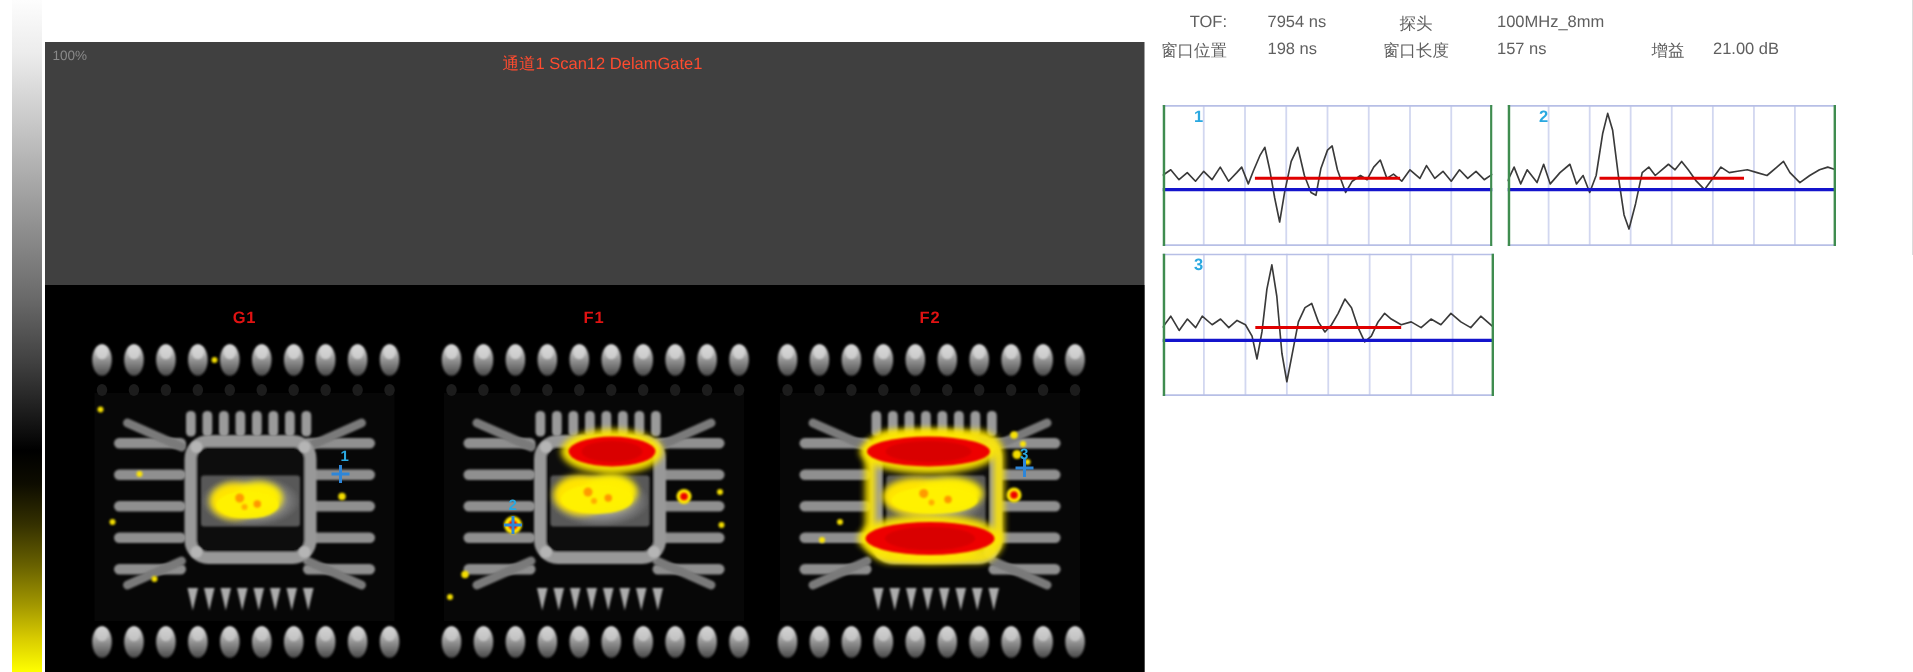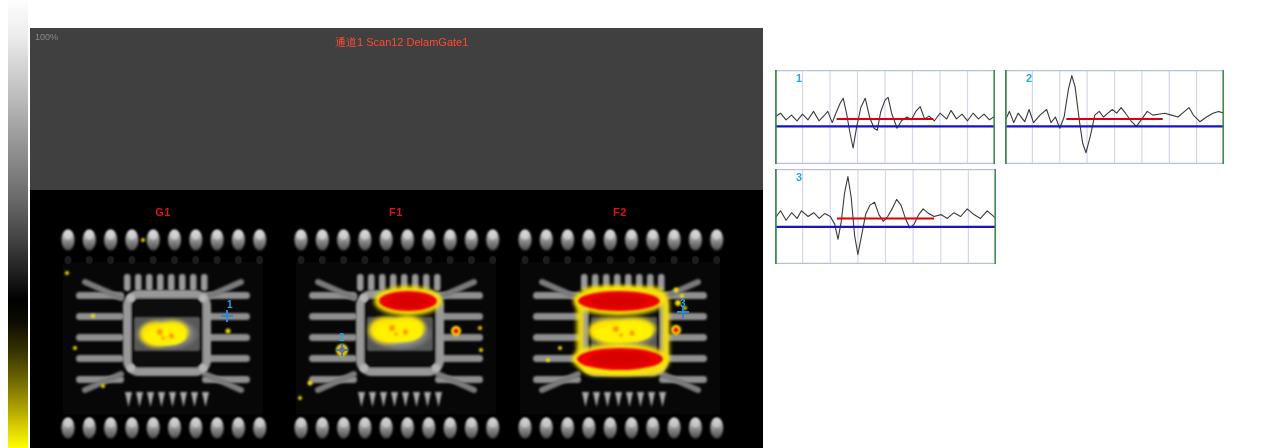--- a/index.html
+++ b/index.html
@@ -435,20 +435,36 @@
             <path d="M177 114 H189 M183 108 V120" stroke="#2e86d8" stroke-width="2" fill="none"></path>
           </svg>
         <span class="marker-num" style="left:180px;top:100px;">3</span>
         <span class="chip-label">F2</span>
       </div>
 
     </div>
   </div>
 
   <div class="params">
+    <div class="prow">
+      <span class="l1">TOF:</span>
+      <span class="v1">7954 ns</span>
+      <span class="l2">探头</span>
+      <span class="v2">100MHz_8mm</span>
+      <span class="l3"></span>
+      <span class="v3"></span>
+    </div>
+    <div class="prow">
+      <span class="l1">窗口位置</span>
+      <span class="v1">198 ns</span>
+      <span class="l2">窗口长度</span>
+      <span class="v2">157 ns</span>
+      <span class="l3">增益</span>
+      <span class="v3">21.00 dB</span>
+    </div>
   </div>
 
   <div>
     <div class="plot" style="left:775px;top:70px;width:220px;height:94px;">
       <svg width="220" height="94">
           <rect x="0" y="0" width="220" height="94" fill="#ffffff"></rect>
           <line x1="27.5" y1="0" x2="27.5" y2="94" stroke="#d2d7f0" stroke-width="1.2"></line>
           <line x1="55.0" y1="0" x2="55.0" y2="94" stroke="#d2d7f0" stroke-width="1.2"></line>
           <line x1="82.5" y1="0" x2="82.5" y2="94" stroke="#d2d7f0" stroke-width="1.2"></line>
           <line x1="110.0" y1="0" x2="110.0" y2="94" stroke="#d2d7f0" stroke-width="1.2"></line>

